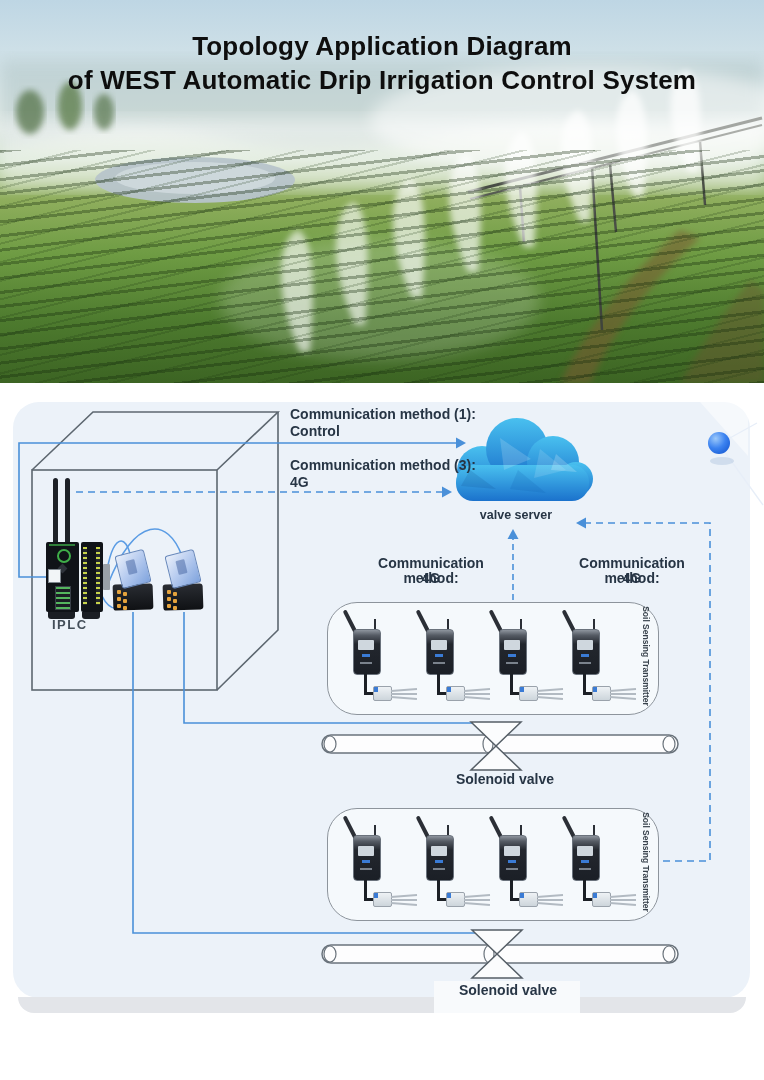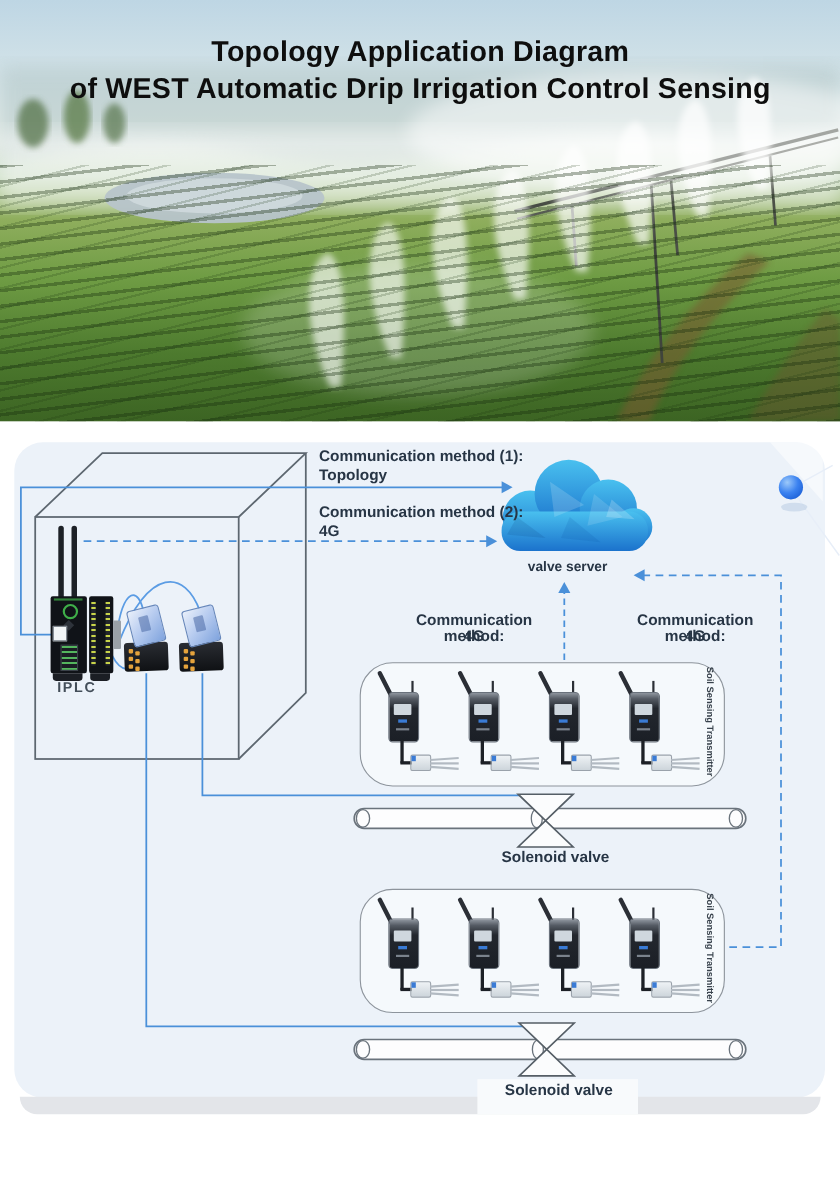--- a/index.html
+++ b/index.html
@@ -104,21 +104,21 @@
         <path d="M580,222 C552,162 558,118 578,110 C596,118 594,172 590,222 Z" opacity=".68"></path>
         <path d="M634,197 C608,140 614,98 632,90 C650,98 648,150 644,197 Z" opacity=".7"></path>
         <path d="M688,172 C662,118 668,78 686,70 C704,78 702,128 698,172 Z" opacity=".7"></path>
       </g>
       <ellipse cx="590" cy="120" rx="220" ry="55" fill="#ffffff" opacity=".5" filter="url(#blur8)"></ellipse>
       <ellipse cx="380" cy="300" rx="160" ry="60" fill="#ffffff" opacity=".18" filter="url(#blur8)"></ellipse>
     </svg>
   </div>
   <div id="rows" class="abs"></div>
   <div class="abs title" style="top:30px;">Topology Application Diagram</div>
-  <div class="abs title" style="top:64px;">of WEST Automatic Drip Irrigation Control Sensing</div>
+  <div class="abs title" style="top:64px;">of WEST Automatic Drip Irrigation Control System</div>
 
   <div id="panel" class="abs"></div>
   <div id="band" class="abs"></div>
   <div id="tab" class="abs"></div>
 
   <svg class="abs" style="left:0;top:0;" width="764" height="1080" viewBox="0 0 764 1080">
     <defs>
       <linearGradient id="cg" x1="0" y1="0" x2="0" y2="1">
         <stop offset="0" stop-color="#49c0ef"></stop>
           <stop offset="1" stop-color="#1b72cc"></stop>
@@ -245,22 +245,22 @@
       <div class="tdot" style="left:11px;top:44px;"></div>
     <div class="tdot" style="left:5px;top:49px;"></div>
       <div class="tdot" style="left:11px;top:51px;"></div>
     <div class="tdot" style="left:5px;top:56px;"></div>
       <div class="tdot" style="left:11px;top:58px;"></div>
     <div class="rcover"></div>
     <div class="rcoil"></div>
   </div>
 
   <div class="abs lbl" style="left:290px;top:407px;">Communication method (1):</div>
-  <div class="abs lbl" style="left:290px;top:424px;">Topology</div>
-  <div class="abs lbl" style="left:290px;top:458px;">Communication method (2):</div>
+  <div class="abs lbl" style="left:290px;top:424px;">Control</div>
+  <div class="abs lbl" style="left:290px;top:458px;">Communication method (3):</div>
   <div class="abs lbl" style="left:290px;top:475px;">4G</div>
 
   <div class="abs" id="cloudlbl" style="left:446px;top:508px;width:140px;text-align:center;">valve server</div>
 
   <div class="abs lbl rgt" style="left:356px;top:556px;width:150px;">Communication method:</div>
   <div class="abs lbl rgt" style="left:356px;top:571px;width:150px;">4G</div>
   <div class="abs lbl rgt" style="left:557px;top:556px;width:150px;">Communication method:</div>
   <div class="abs lbl rgt" style="left:557px;top:571px;width:150px;">4G</div>
 
   <div class="grp" style="left:327px;top:602px;">

